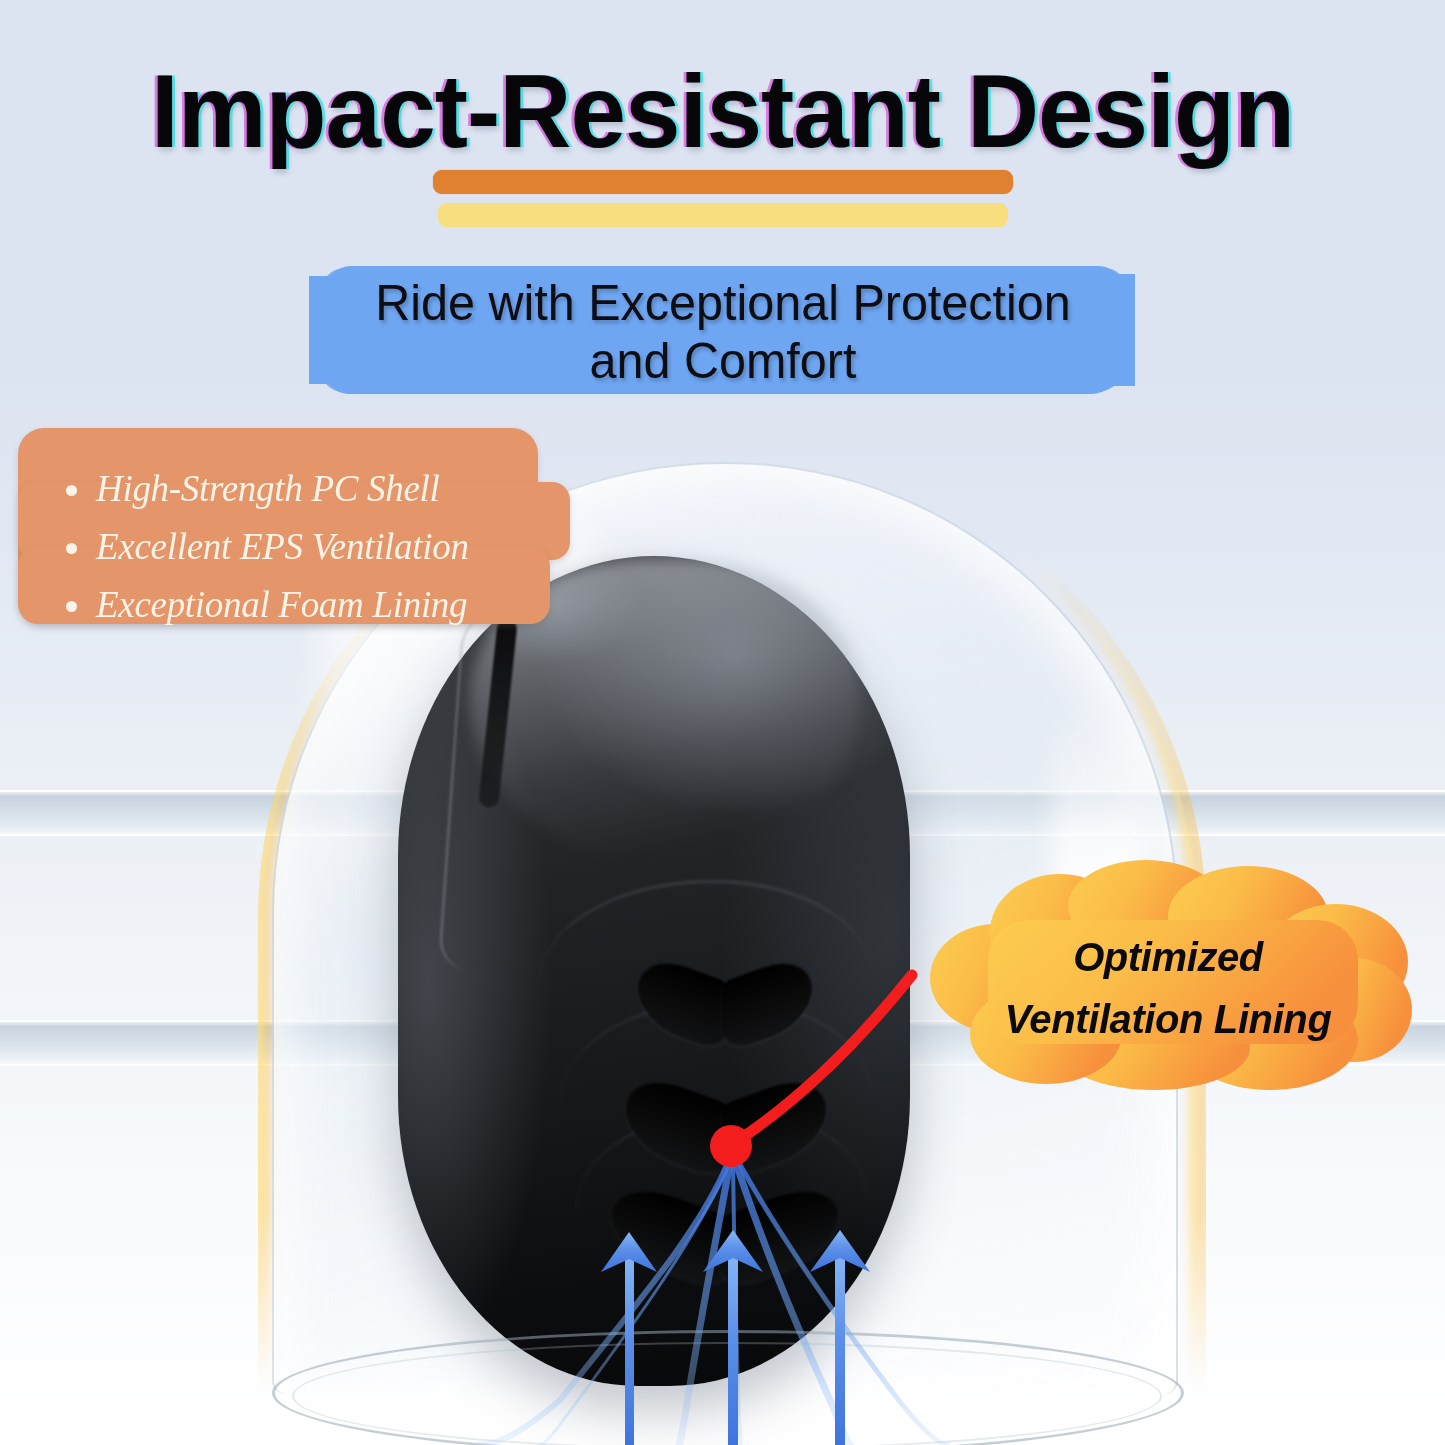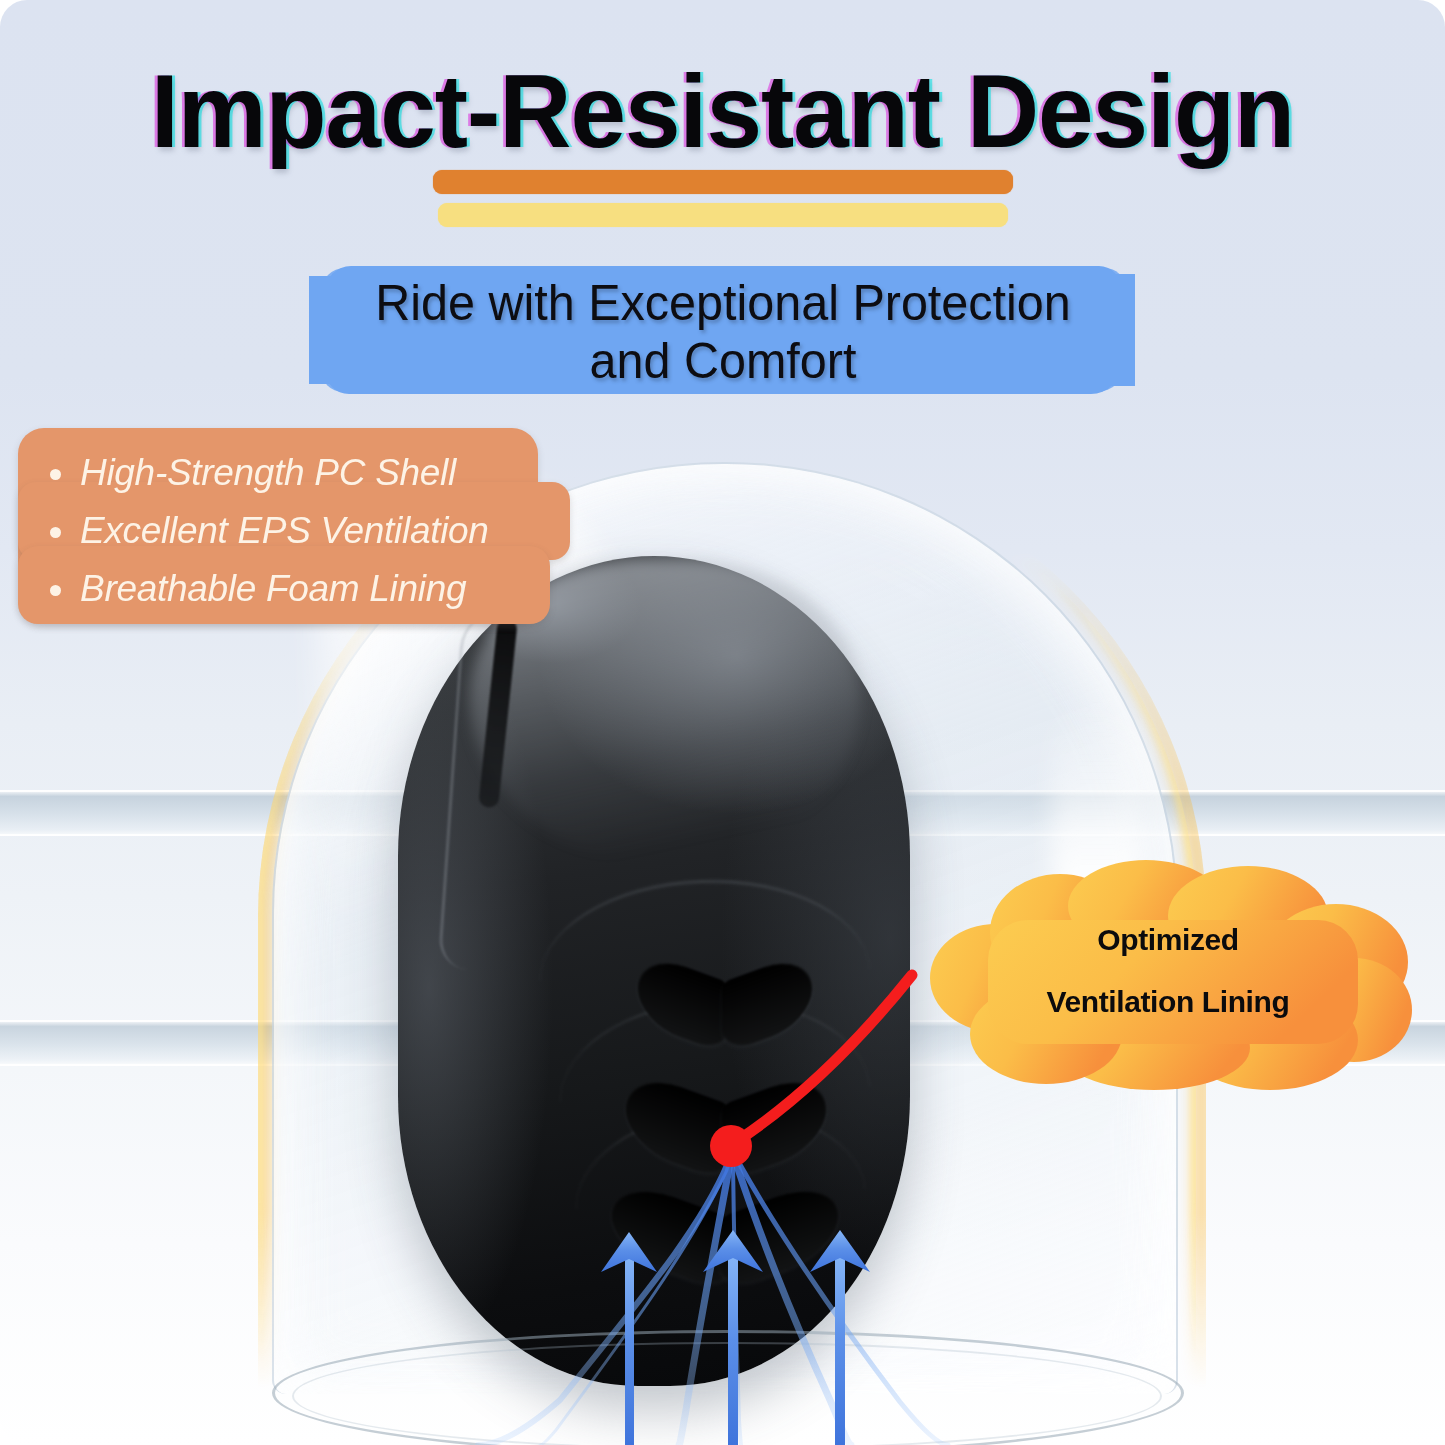--- a/index.html
+++ b/index.html
@@ -15,21 +15,20 @@
     font-family: "Liberation Sans", sans-serif;
     background: linear-gradient(180deg,
         #dce3f1 0%,
         #dde4f1 26%,
         #e2e8f3 38%,
         #e9eef5 50%,
         #eef2f7 62%,
         #f4f7fa 74%,
         #fafbfd 86%,
         #ffffff 100%);
-    border-radius: 27px;
   }
 
   
   .shelf {
     position: absolute;
     left: 0;
     width: 1445px;
     pointer-events: none;
   }
   .shelf .band {
@@ -376,22 +375,23 @@
     box-shadow: 0 3px 7px rgba(90,80,80,0.18);
   }
   .bullet-bg-a { left: 0;  top: 0;   width: 520px; height: 196px; border-radius: 26px; }
   .bullet-bg-b { left: 0;  top: 54px; width: 552px; height: 78px;  border-radius: 18px; }
   .bullet-bg-c { left: 0;  top: 118px; width: 532px; height: 78px; border-radius: 20px; }
   .bullet-list {
     position: absolute;
     left: 0; top: 0;
     width: 552px;
     padding: 16px 0 0 20px;
-    margin: 0;
+    margin: 16px;
     list-style: none;
+    font-family: Liberation Serif, serif;
   }
   .bullet-list li {
     position: relative;
     font-size: 37px;
     line-height: 58px;
     font-style: italic;
     color: #fdf3e6;
     padding-left: 42px;
     white-space: nowrap;
     letter-spacing: -0.3px;
@@ -413,25 +413,26 @@
     left: 918px;
     top: 858px;
     width: 500px;
     height: 232px;
     pointer-events: auto;
   }
   .cloud-svg { position: absolute; left: 0; top: 0; width: 500px; height: 232px; }
   .cloud-text {
     position: absolute;
     left: 0; right: 0;
-    top: 51px;
+    top: 68px;
     text-align: center;
-    font-size: 30px;
+    font-size: 40px;
     line-height: 62px;
     font-weight: 700;
+    font-style: italic;
     color: #0b0b0d;
     letter-spacing: -0.4px;
   }
 </style>
 </head>
 <body>
 
 <div id="stage">
 
   <div class="shelf" id="shelf1">
@@ -534,21 +535,21 @@
     </div>
   </div>
 
   <div class="bullet-box">
     <div class="bullet-bg-a"></div>
     <div class="bullet-bg-b"></div>
     <div class="bullet-bg-c"></div>
     <ul class="bullet-list">
       <li>High-Strength PC Shell</li>
       <li>Excellent EPS Ventilation</li>
-      <li>Breathable Foam Lining</li>
+      <li>Exceptional Foam Lining</li>
     </ul>
   </div>
 
   <div class="cloud">
     <svg class="cloud-svg" viewBox="0 0 500 232">
       <defs>
         <linearGradient id="cloudGrad" x1="0" y1="0" x2="1" y2="0.35">
           <stop offset="0%" stop-color="#fccc50"></stop>
           <stop offset="45%" stop-color="#fbbd48"></stop>
           <stop offset="100%" stop-color="#f7903c"></stop>

